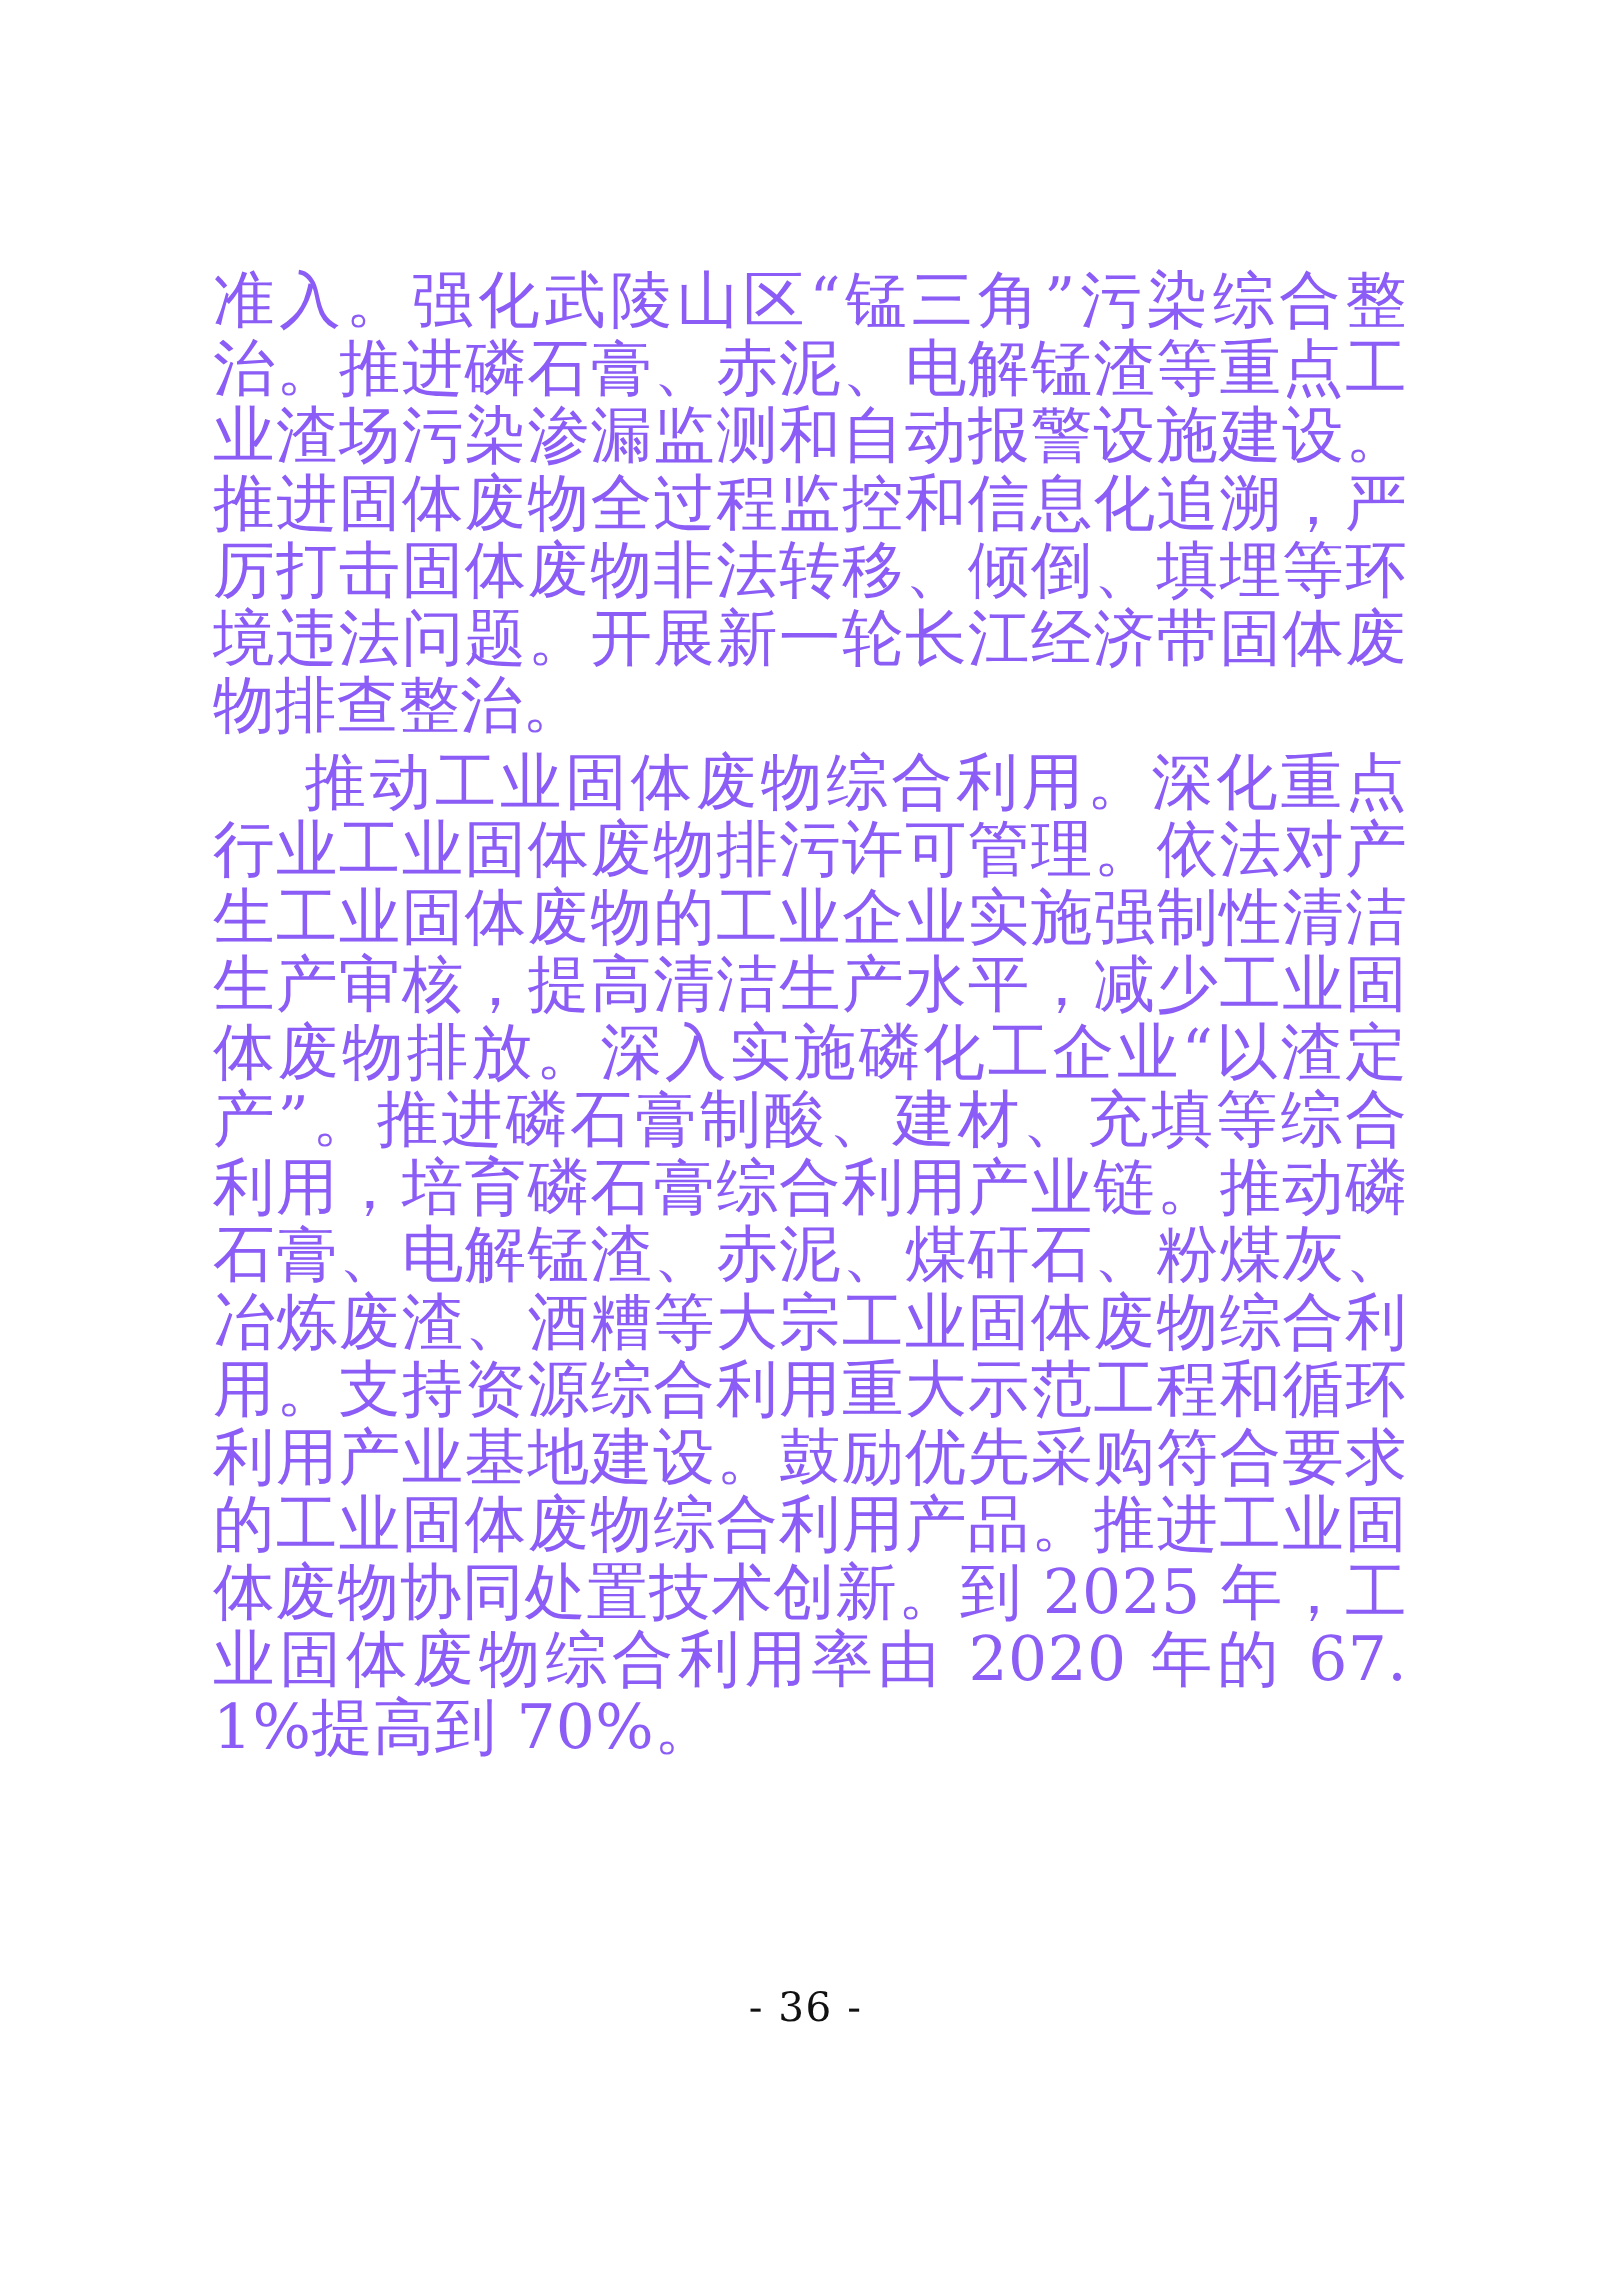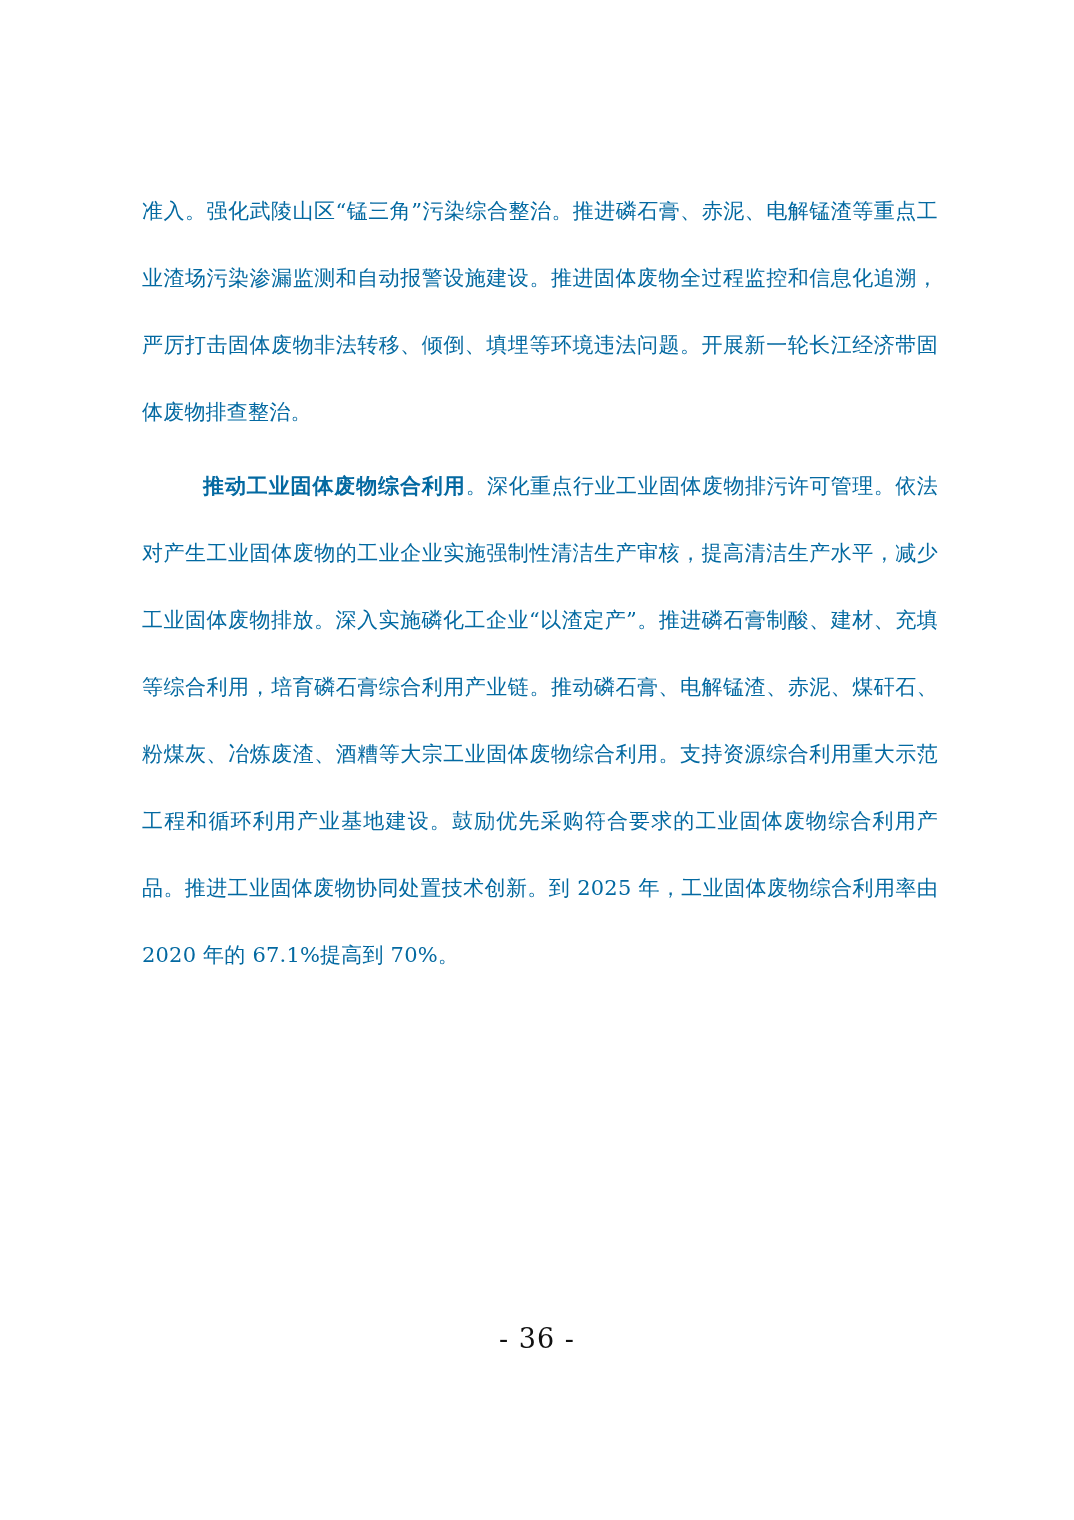--- a/index.html
+++ b/index.html
@@ -17,34 +17,34 @@
   }
   .content {
     position: absolute;
     left: 142px;
     top: 178px;
     width: 796px;
   }
   .para {
     margin: 0 0 6px 0;
     font-family: "DejaVu Serif", "Liberation Serif", serif;
-    font-size: 21px;
-    line-height: 67px;
-    color: #0369a1;
+    font-size: 41px;
+    line-height: 45px;
+    color: #8b5cf6;
     text-align: justify;
     text-justify: inter-character;
     text-align-last: left;
     letter-spacing: 0.2px;
     word-break: break-all;
   }
   .para.indent {
     text-indent: 61px;
   }
   .para .lead {
-    font-weight: bold;
+    font-weight: normal;
     letter-spacing: 0.6px;
     margin-top: 24px;
   }
   .page-number {
     position: absolute;
     left: 0;
     right: 0;
     top: 1323px;
     text-align: center;
     font-family: "DejaVu Serif", "Liberation Serif", serif;

